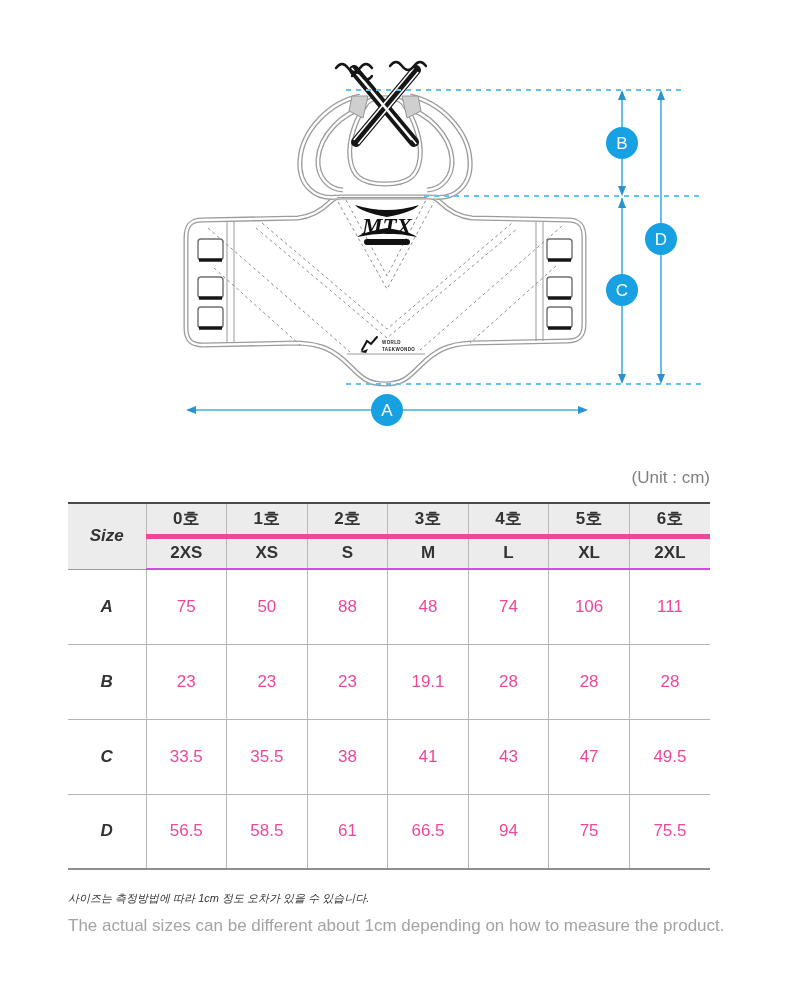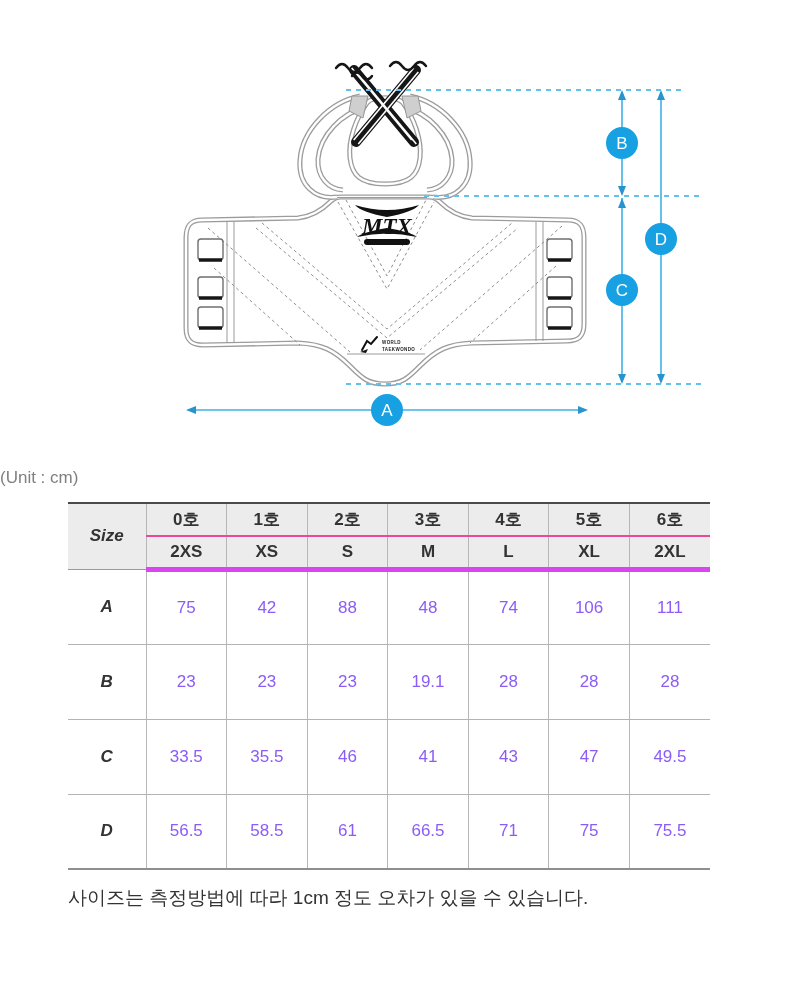--- a/index.html
+++ b/index.html
@@ -26,40 +26,40 @@
   .dim-line{stroke:var(--dim-line);stroke-width:1.6;fill:none;}
   .dim-dash{stroke:var(--dim-dash);stroke-width:2;fill:none;stroke-dasharray:5 5;}
   .dim-arrow{fill:var(--dim-arrow);}
   .dim-circle{fill:var(--accent);}
   .dim-letter{fill:#fff;font-size:17px;font-family:"Liberation Sans",sans-serif;text-anchor:middle;}
   .logo-text{fill:#111;font-weight:bold;font-style:italic;font-family:"Liberation Serif",serif;text-anchor:middle;}
   .wt-text{fill:#222;font-size:4.5px;font-weight:bold;letter-spacing:.4px;font-family:"Liberation Sans",sans-serif;}
   .wt-glyph{stroke:#111;stroke-width:2;fill:none;stroke-linecap:round;}
 
   
-  .unit-label{margin-top:13px;height:22px;padding-right:82px;
+  .unit-label{margin-top:13px;height:22px;padding-right:82px;text-align:right;
     font-size:17px;color:#7f7f7f;}
 
   
   .size-table{margin:12px 0 0 68px;width:642px;border-collapse:collapse;table-layout:fixed;
     border-top:2px solid #4a4a4a;border-bottom:2px solid #8f8f8f;}
   .size-table th,.size-table td{text-align:center;vertical-align:middle;
     border-left:1px solid #b7b7b7;font-size:17px;}
   .size-table .no-left{border-left:none;font-style:italic;}
   .size-table thead th{background:#ececec;height:33px;font-weight:bold;color:#333;
-    border-bottom:2px solid #ec4899;}
-  .size-table thead tr.hdr2 th{border-bottom:5px solid #d946ef;}
+    border-bottom:5px solid #ec4899;}
+  .size-table thead tr.hdr2 th{border-bottom:2px solid #d946ef;}
   .size-table thead th.size-cell{border-bottom:1px solid #9a9a9a;}
-  .size-table tbody td{height:75px;color:#8b5cf6;border-bottom:1px solid #b3b3b3;background:#fff;}
+  .size-table tbody td{height:75px;color:#ec4899;border-bottom:1px solid #b3b3b3;background:#fff;}
   .size-table tbody tr:last-child td{border-bottom:none;}
   .size-table tbody td.row-label{font-weight:bold;color:#333;}
   .size-table col.c-size{width:78px;}
 
   
-  .note-ko{margin:16px 0 0 68px;font-size:19px;color:#333;line-height:24px;}
+  .note-ko{margin:16px 0 0 68px;font-size:11px;color:#333;line-height:24px;font-style:italic;}
   .note-en{margin:4px 0 0 68px;font-size:17px;color:#a3a3a3;line-height:24px;}
 </style>
 </head>
 <body>
 
 <div class="page">
 
   <svg class="diagram-svg" viewBox="0 0 792 455">
 
     <g>
@@ -235,55 +235,56 @@
         <th>M</th>
         <th>L</th>
         <th>XL</th>
         <th>2XL</th>
       </tr>
     </thead>
     <tbody>
       <tr>
         <td class="no-left row-label">A</td>
         <td>75</td>
-        <td>42</td>
+        <td>50</td>
         <td>88</td>
         <td>48</td>
         <td>74</td>
         <td>106</td>
         <td>111</td>
       </tr>
       <tr>
         <td class="no-left row-label">B</td>
         <td>23</td>
         <td>23</td>
         <td>23</td>
         <td>19.1</td>
         <td>28</td>
         <td>28</td>
         <td>28</td>
       </tr>
       <tr>
         <td class="no-left row-label">C</td>
         <td>33.5</td>
         <td>35.5</td>
-        <td>46</td>
+        <td>38</td>
         <td>41</td>
         <td>43</td>
         <td>47</td>
         <td>49.5</td>
       </tr>
       <tr>
         <td class="no-left row-label">D</td>
         <td>56.5</td>
         <td>58.5</td>
         <td>61</td>
         <td>66.5</td>
-        <td>71</td>
+        <td>94</td>
         <td>75</td>
         <td>75.5</td>
       </tr>
     </tbody>
   </table>
 
   <div class="note-ko">사이즈는 측정방법에 따라 1cm 정도 오차가 있을 수 있습니다.</div>
+  <div class="note-en">The actual sizes can be different about 1cm depending on how to measure the product.</div>
 
 </div>
 
 </body></html>

